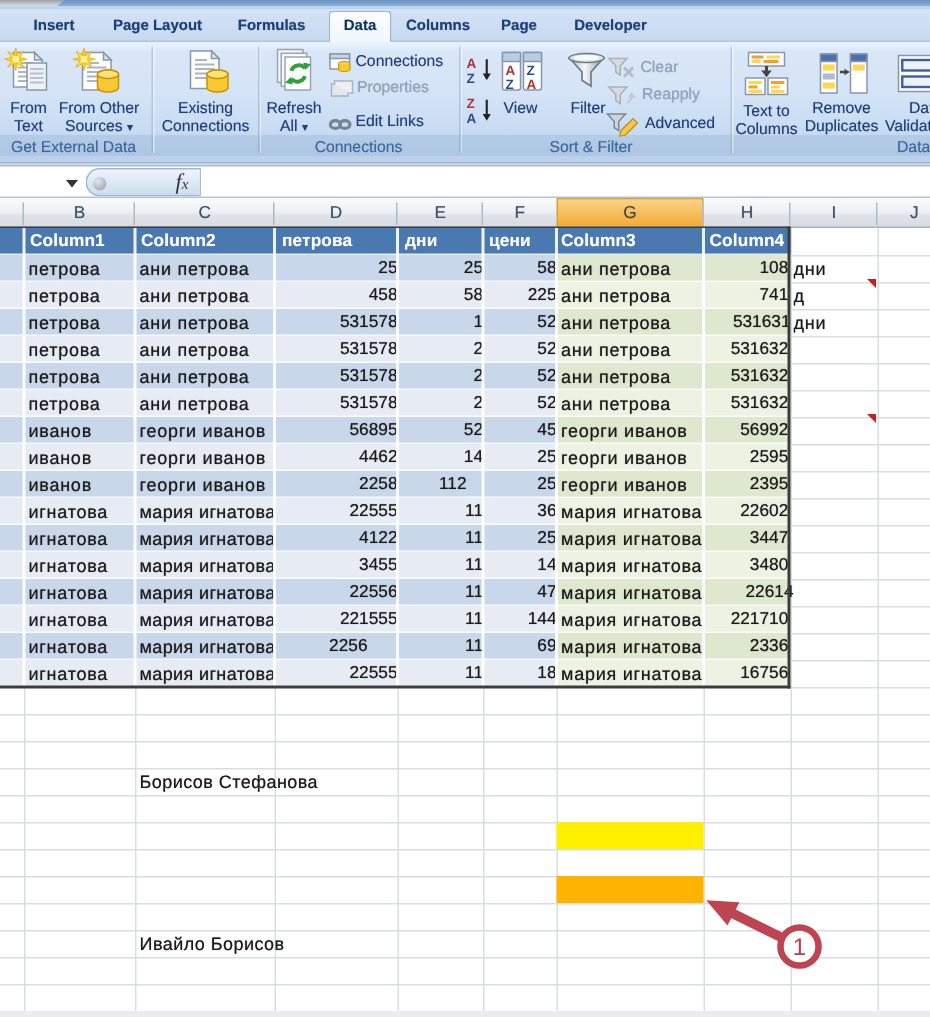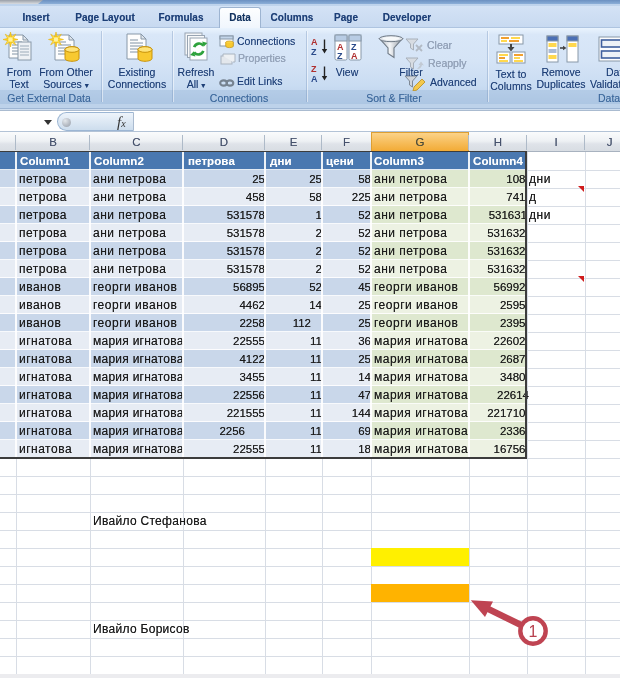--- a/index.html
+++ b/index.html
@@ -225,21 +225,21 @@
 </svg>
 
 <div class="glabel" style="left:-3px;top:66px;width:44px">From<br>Text</div>
 <div class="glabel" style="left:34px;top:66px;width:64px">From Other<br>Sources <span style="font-size:8px">▾</span></div>
 <div class="glabel" style="left:101px;top:66px;width:72px">Existing<br>Connections</div>
 <div class="glabel" style="left:172px;top:66px;width:48px">Refresh<br>All <span style="font-size:8px">▾</span></div>
 <div class="slabel" style="left:237px;top:33px">Connections</div>
 <div class="slabel gray" style="left:238px;top:50px">Properties</div>
 <div class="slabel" style="left:237px;top:73px">Edit Links</div>
 <div class="glabel" style="left:325px;top:66px;width:44px">View</div>
-<div class="glabel" style="left:389px;top:66px;width:44px">Filter</div>
+<div class="glabel" style="left:370px;top:66px;width:44px">Filter</div>
 <div class="slabel gray" style="left:427px;top:37px">Clear</div>
 <div class="slabel gray" style="left:428px;top:55px">Reapply</div>
 <div class="slabel" style="left:430px;top:74px">Advanced</div>
 <div class="glabel" style="left:487px;top:68px;width:48px">Text to<br>Columns</div>
 <div class="glabel" style="left:527px;top:66px;width:68px">Remove<br>Duplicates</div>
 <div class="glabel" style="left:606px;top:66px;width:40px;text-align:left">Data</div>
 <div class="glabel" style="left:590px;top:78px;width:40px;text-align:left">Validati</div>
 
 <div class="abs" style="left:0;top:110px;width:620px;height:22px;background:#fff;border-top:1px solid #aabbd0;border-bottom:1px solid #b3c3d6">
   <div class="abs" style="left:44px;top:9px;width:0;height:0;border-left:4px solid transparent;border-right:4px solid transparent;border-top:5px solid #333"></div>
@@ -415,21 +415,21 @@
 <div class="abs ct wide" style="left:374px;top:332px;width:94px">мария игнатова</div>
 <div class="abs ct cr" style="left:469px;top:332px;width:56.5px">22602</div>
 <div class="abs" style="left:0;top:350px;width:371px;height:18px;background:#c9d7ea"></div>
 <div class="abs" style="left:371px;top:350px;width:156px;height:18px;background:#dee8cf"></div>
 <div class="abs ct wide" style="left:19px;top:350px;width:70px">игнатова</div>
 <div class="abs ct wide" style="left:93px;top:350px;width:90px;letter-spacing:.25px;">мария игнатова</div>
 <div class="abs ct cr" style="left:183px;top:350px;width:82px">4122</div>
 <div class="abs ct cr" style="left:265px;top:350px;width:57px">11</div>
 <div class="abs ct cr" style="left:322px;top:350px;width:49px">25</div>
 <div class="abs ct wide" style="left:374px;top:350px;width:94px">мария игнатова</div>
-<div class="abs ct cr" style="left:469px;top:350px;width:56.5px">2687</div>
+<div class="abs ct cr" style="left:469px;top:350px;width:56.5px">3447</div>
 <div class="abs" style="left:0;top:368px;width:371px;height:18px;background:#e7ecf4"></div>
 <div class="abs" style="left:371px;top:368px;width:156px;height:18px;background:#edf2e3"></div>
 <div class="abs ct wide" style="left:19px;top:368px;width:70px">игнатова</div>
 <div class="abs ct wide" style="left:93px;top:368px;width:90px;letter-spacing:.25px;">мария игнатова</div>
 <div class="abs ct cr" style="left:183px;top:368px;width:82px">3455</div>
 <div class="abs ct cr" style="left:265px;top:368px;width:57px">11</div>
 <div class="abs ct cr" style="left:322px;top:368px;width:49px">14</div>
 <div class="abs ct wide" style="left:374px;top:368px;width:94px">мария игнатова</div>
 <div class="abs ct cr" style="left:469px;top:368px;width:56.5px">3480</div>
 <div class="abs" style="left:0;top:386px;width:371px;height:18px;background:#c9d7ea"></div>
@@ -495,21 +495,21 @@
 <div class="abs" style="left:0;top:457px;width:527px;height:1px;background:rgba(255,255,255,.85)"></div>
 
 <div class="abs" style="left:0;top:151px;width:620px;height:1px;background:#a8b2bf"></div>
 <div class="abs" style="left:0;top:150.8px;width:527px;height:1.6px;background:#3c3c3c"></div>
 <div class="abs" style="left:0;top:457px;width:527px;height:2px;background:#3c3c3c"></div>
 <div class="abs" style="left:525px;top:150.5px;width:2px;height:308px;background:#3c3c3c"></div>
 
 <div class="abs" style="left:578px;top:186px;width:0;height:0;border-top:6px solid #d01c1c;border-left:6px solid transparent"></div>
 <div class="abs" style="left:578px;top:276px;width:0;height:0;border-top:6px solid #d01c1c;border-left:6px solid transparent"></div>
 
-<div class="abs ct lbl" style="left:93px;top:512px">Ивайло Стефанова</div>
+<div class="abs ct lbl" style="left:93px;top:512px">Борисов Стефанова</div>
 <div class="abs ct lbl" style="left:93px;top:620px">Ивайло Борисов</div>
 
 <div class="abs" style="left:371px;top:548px;width:98px;height:18px;background:#fff000"></div>
 <div class="abs" style="left:371px;top:584px;width:98px;height:18px;background:#ffb300"></div>
 
 <div class="abs" style="left:0;top:674px;width:620px;height:4px;background:#ececef"></div>
 
 <svg class="abs" style="left:450px;top:590px" width="115" height="70" viewBox="0 0 115 70">
   <line x1="36" y1="17.8" x2="72" y2="35.5" stroke="#bf4452" stroke-width="6.5"></line>
   <polygon points="20.8,10.2 43,11.5 35,27" fill="#bf4452"></polygon>

